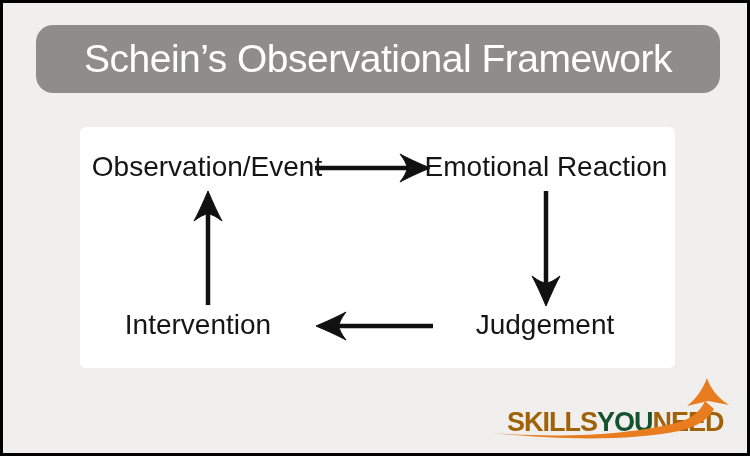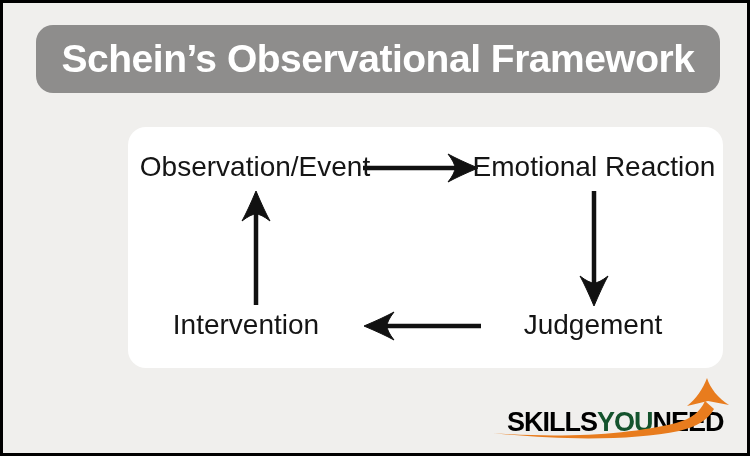--- a/index.html
+++ b/index.html
@@ -19,32 +19,31 @@
     width: 684px; height: 68px;
     background: #8e8d8c;
     border-radius: 17px;
     display: flex;
     align-items: center;
     justify-content: center;
   }
   .banner-text {
     color: #ffffff;
     font-size: 39px;
-    font-weight: 700;
+    font-weight: 400;
     letter-spacing: -0.5px;
     white-space: nowrap;
     text-align: center;
   }
   .diagram {
     position: absolute;
     left: 77px; top: 124px;
     width: 595px; height: 241px;
     background: #ffffff;
-    border-radius: 18px;
-    margin-left: 48px;
+    border-radius: 6px;
   }
   .arrows {
     position: absolute;
     left: 0; top: 0;
     width: 595px; height: 241px;
   }
   .node {
     position: absolute;
     transform: translate(-50%, -50%);
     font-size: 28px;
@@ -61,21 +60,21 @@
     width: 265px; height: 75px;
   }
   .logo-text {
     position: absolute;
     left: 24px; top: 34px;
     font-size: 27px;
     font-weight: 700;
     letter-spacing: -1px;
     white-space: nowrap;
   }
-  .logo-dark { color: #000000; text-align: center; }
+  .logo-dark { color: #a16207; text-align: center; }
   .logo-orange { color: #14532d; }
   .swoosh {
     position: absolute;
     left: 0; top: 0;
     width: 265px; height: 75px;
   }
 </style>
 </head>
 <body>
 

